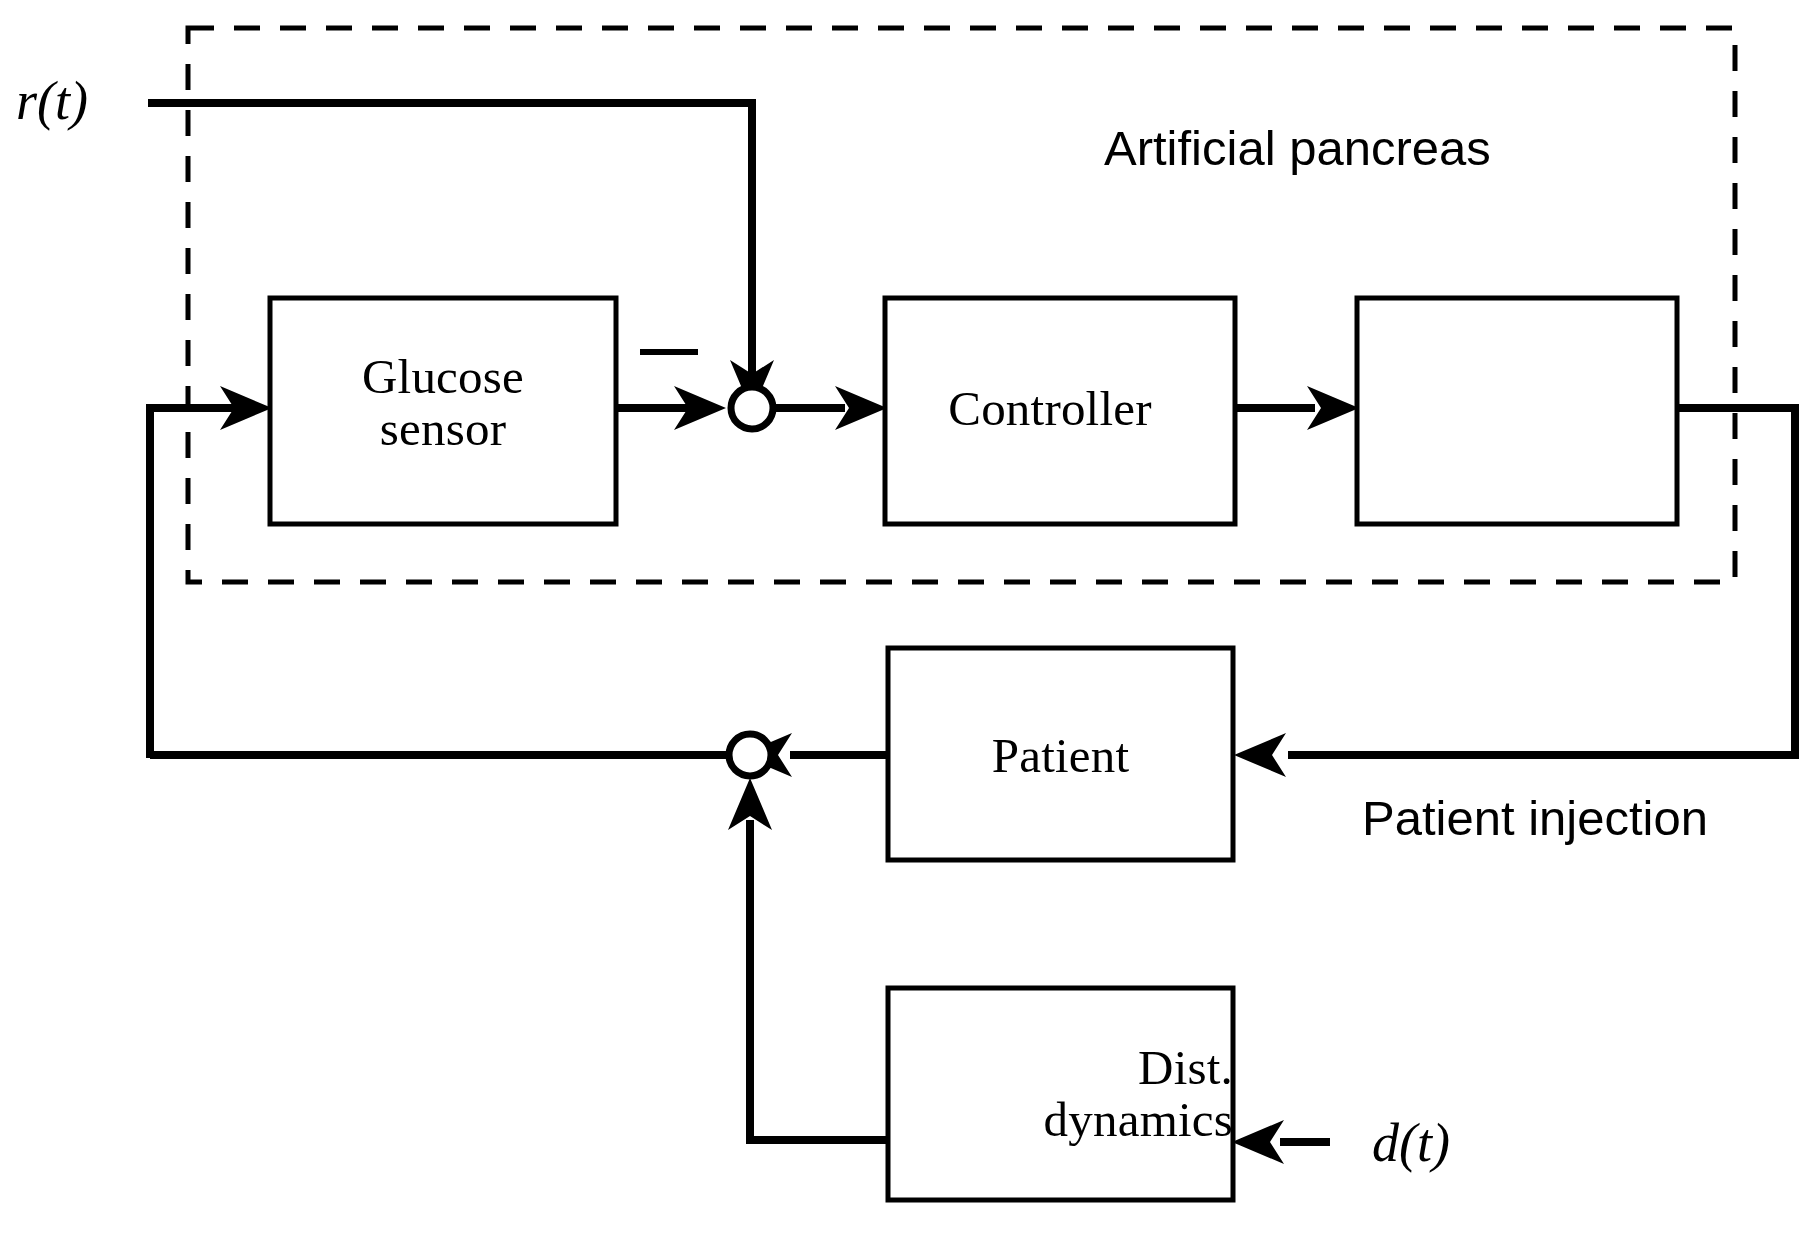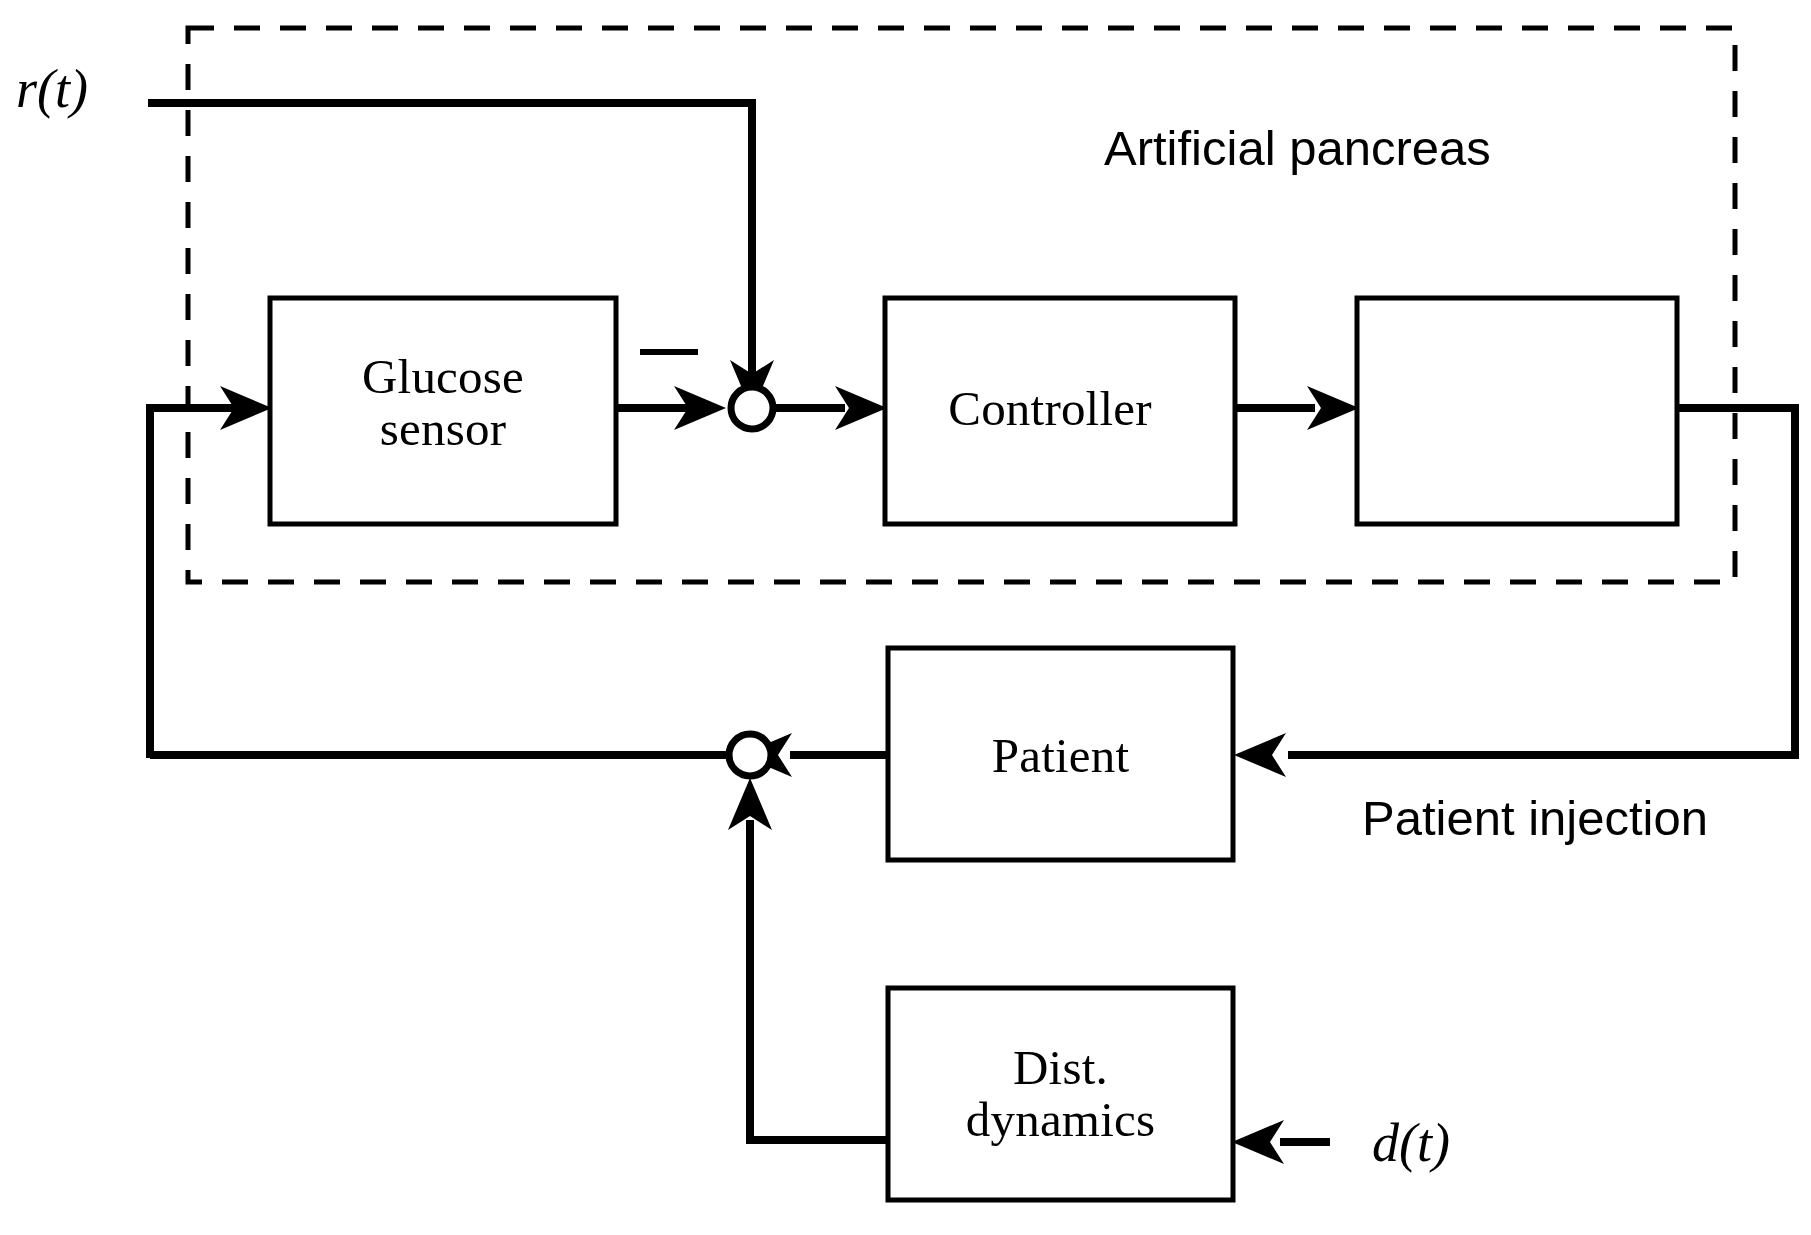--- a/index.html
+++ b/index.html
@@ -145,23 +145,23 @@
   <div class="free-label" style="left:1104px; top:120px;">Artificial pancreas</div>
 
   <div class="blk-label" style="left:270px; top:351px; width:346px;">Glucose
 sensor</div>
 
   <div class="blk-label" style="left:875px; top:383px; width:350px;">Controller</div>
 
 
   <div class="blk-label" style="left:888px; top:730px; width:345px;">Patient</div>
 
-  <div class="blk-label" style="left:888px; top:1042px; width:345px;">Dist.
+  <div class="blk-label" style="left:888px; top:1042px; width:345px;text-align:right;">Dist.
 dynamics</div>
 
-  <div class="math-label" style="left:16px; top:58px;">r(t)</div>
+  <div class="math-label" style="left:16px; top:70px;">r(t)</div>
 
   <div class="math-label" style="left:1372px; top:1112px;text-align:right;">d(t)</div>
 
 
   <div class="free-label" style="left:1362px; top:790px;">Patient injection</div>
 
 </div>
 
 </body></html>

